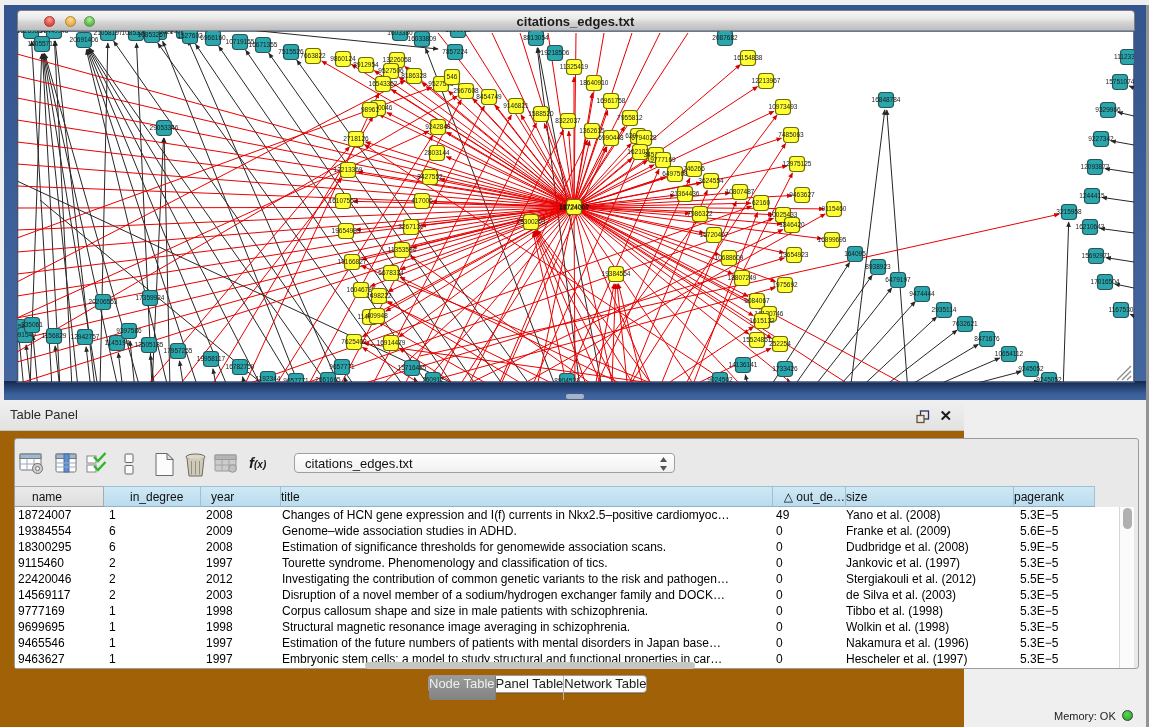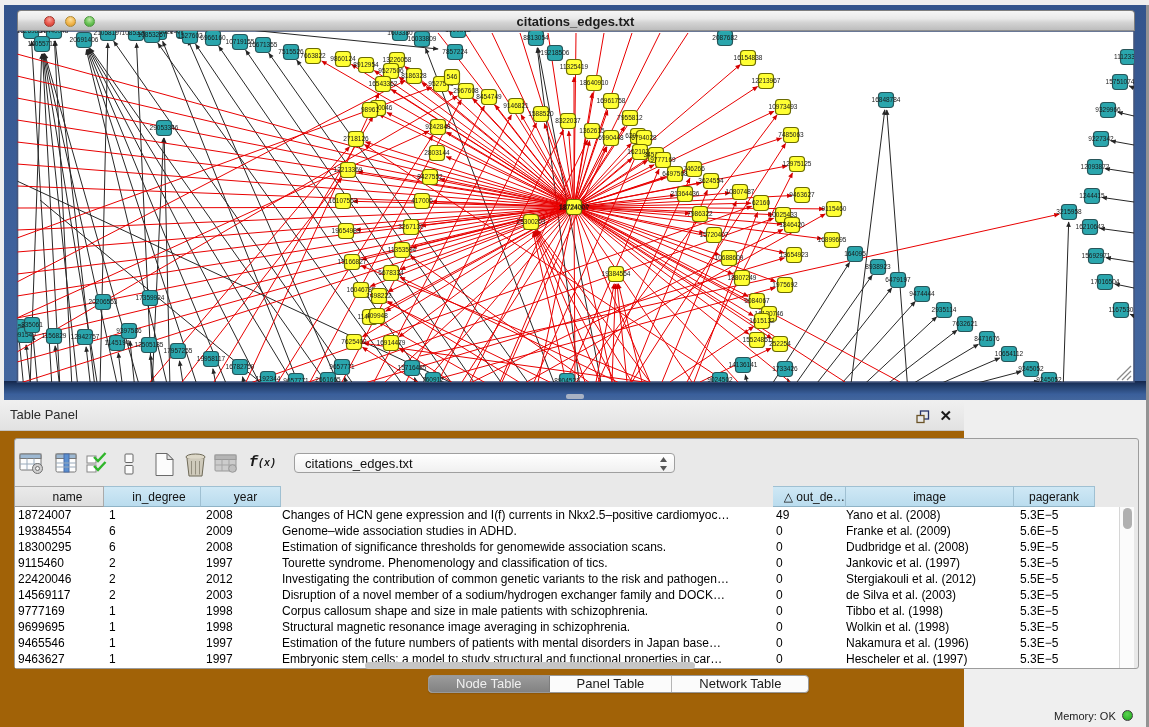--- a/index.html
+++ b/index.html
@@ -17,33 +17,33 @@
 #tp{position:absolute;left:0;top:400px;width:964px;height:327px;background:#a16207}
 #tphead{position:absolute;left:0;top:0;width:100%;height:31px;background:linear-gradient(180deg,#f0f0f0,#e2e2e2);border-bottom:1px solid #c4c4c4}
 #tphead .t{position:absolute;left:10px;top:7px;font-size:13px;color:#2b2b2b}
 #inner{position:absolute;left:14px;top:38px;width:1125px;height:231px;background:#e9e9e9;border:1px solid #9c9c9c;border-radius:3px}
 #tools{position:absolute;left:0;top:0;width:100%;height:46px}
 .ic{position:absolute;top:13px}
 #dd{position:absolute;left:279px;top:14px;width:381px;height:20px;border:1px solid #9f9f9f;border-radius:4px;
  background:linear-gradient(180deg,#ffffff,#f0f0f0)}
 #dd .txt{position:absolute;left:10px;top:2px;font-size:13px;color:#111}
 #thead{position:absolute;left:0;top:47px;width:1086px;height:21px;font-size:12px;color:#111}
-.th{position:absolute;top:0;height:21px;background:linear-gradient(180deg,#cfe8f5,#badcee);border-right:1px solid #9fc0d2;border-top:1px solid #9fc0d2;border-bottom:1px solid #8fb3c6;text-align:center;line-height:20px}
+.th{position:absolute;top:0;height:21px;background:linear-gradient(180deg,#cfe8f5,#badcee);border-right:1px solid #9fc0d2;border-top:1px solid #9fc0d2;border-bottom:1px solid #8fb3c6;line-height:20px}
 .th.first{background:linear-gradient(180deg,#eaeaea,#dedede);border-right:1px solid #aaa;border-top:1px solid #aaa;border-bottom:1px solid #999}
 #tbody{position:absolute;left:0;top:68px;width:1104px;height:161px;background:#fff;font-size:12px;color:#000;overflow:hidden}
 .tr{position:relative;height:16px;white-space:nowrap}
 .c{position:absolute;top:1px;overflow:hidden}
 .c0{left:3px;width:88px}.c1{left:94px;width:90px}.c2{left:191px;width:75px}
 .c3{left:267px;width:492px}.c4{left:761px;width:70px}.c5{left:831px;width:170px;text-align:left}
 .c6{left:1005px;width:78px}
 #vsb{position:absolute;left:1104px;top:68px;width:15px;height:161px;background:#fbfbfb;border-left:1px solid #d6d6d6}
 #vsb .h{position:absolute;left:2.5px;top:1px;width:9px;height:21px;border-radius:5px;background:#b0b0b0}
 #hsb{position:absolute;left:350px;top:222.5px;width:330px;height:7px;border-radius:4px;background:#c6c6c6}
 #tabs{position:absolute;left:428px;top:675px;height:18px;border:1px solid #989898;border-radius:4px;background:#fbfbfb;font-size:13px;color:#1a1a1a;box-shadow:0 1px 1px rgba(0,0,0,.12)}
-#tabs .seg{display:inline-block;height:16px;line-height:16px;padding:0 27px;border-right:1px solid #b5b5b5;vertical-align:top}
+#tabs .seg{display:inline-block;height:24px;line-height:16px;padding:0 0;border-right:1px solid #b5b5b5;vertical-align:top}
 #tabs .seg.sel{background:linear-gradient(180deg,#9b9b9b,#828282);color:#f0f0f0;border-radius:3px 0 0 3px;border-right:1px solid #7e7e7e}
 #tabs .seg.last{border-right:none}
 #mem{position:absolute;left:1054px;top:710px;font-size:11px;color:#222}
 #led{position:absolute;left:1122px;top:710px;width:11px;height:11px;border-radius:50%;background:radial-gradient(circle at 45% 35%,#5fd453,#2db52a 70%,#27a024);border:1.2px solid #3c3c3c}
 #fl{position:absolute;right:34px;top:10px;width:14px;height:14px}
 #xx{position:absolute;right:12px;top:7px;font-size:15px;font-weight:700;color:#1a1a1a}
 #notch{position:absolute;left:566px;top:394px;width:18px;height:5px;border-radius:2px;background:#a8b2c4}
 </style></head>
 <body>
 <div id="page">
@@ -652,35 +652,36 @@
             <path d="M8.5 9 v13.5 M12.5 9 v13.5 M16.5 9 v13.5" stroke="#938e7e" fill="none"></path>
           </svg>
     <svg class="ic" style="left:199px" width="25" height="23" viewBox="0 0 25 23">
             <rect x="1" y="3" width="21" height="16" rx="1" fill="#cccccc" stroke="#9a9a9a"></rect>
             <rect x="1" y="3" width="21" height="4.5" fill="#b5b5b5" stroke="#9a9a9a"></rect>
             <line x1="8" y1="7.5" x2="8" y2="19" stroke="#a5a5a5"></line>
             <line x1="15" y1="7.5" x2="15" y2="19" stroke="#a5a5a5"></line>
             <line x1="1" y1="13" x2="22" y2="13" stroke="#a5a5a5"></line>
             <circle cx="18.5" cy="16.5" r="3.8" fill="#c0c0c0" stroke="#9a9a9a"></circle>
           </svg>
-    <div class="ic" style="left:234px;top:15px;font-family:Liberation Mono, monospace;font-style:italic;font-weight:700;font-size:15px;color:#1a1a1a">f<span style="font-size:10px">(x)</span></div>
+    <div class="ic" style="left:234px;top:15px;font-family:Liberation Sans, sans-serif;font-style:italic;font-weight:700;font-size:15px;color:#1a1a1a">f<span style="font-size:10px">(x)</span></div>
     <div id="dd">
             <div class="txt">citations_edges.txt</div>
       <svg style="position:absolute;right:6px;top:3px" width="9" height="14" viewBox="0 0 9 14">
               <path d="M4.5 0 L8 5 H1 z" fill="#555"></path>
               <path d="M4.5 14 L8 9 H1 z" fill="#555"></path>
             </svg>
     </div>
   </div>
   <div id="thead">
     <div class="th first" style="left:0;width:89px;padding-left:17px">name</div>
-    <div class="th" style="left:89px;width:97px;padding-left:14px">in_degree</div>
+    <div class="th" style="left:89px;width:97px;padding-left:26px">in_degree</div>
     <div class="th" style="left:186px;width:80px;padding-left:10px">year</div>
+    <div class="th" style="left:266px;width:492px">title</div>
     <div class="th" style="left:758px;width:73px;text-align:right;padding-left:4px">△ out_de…</div>
-    <div class="th" style="left:831px;width:168px">image</div>
+    <div class="th" style="left:831px;width:168px">size</div>
     <div class="th" style="left:999px;width:81px">pagerank</div>
   </div>
   <div id="tbody">
 <div class="tr">
             <div class="c c0">18724007</div>
             <div class="c c1">1</div>
             <div class="c c2">2008</div>
             <div class="c c3">Changes of HCN gene expression and I(f) currents in Nkx2.5–positive cardiomyoc…</div>
             <div class="c c4">49</div>
             <div class="c c5">Yano et al. (2008)</div>

